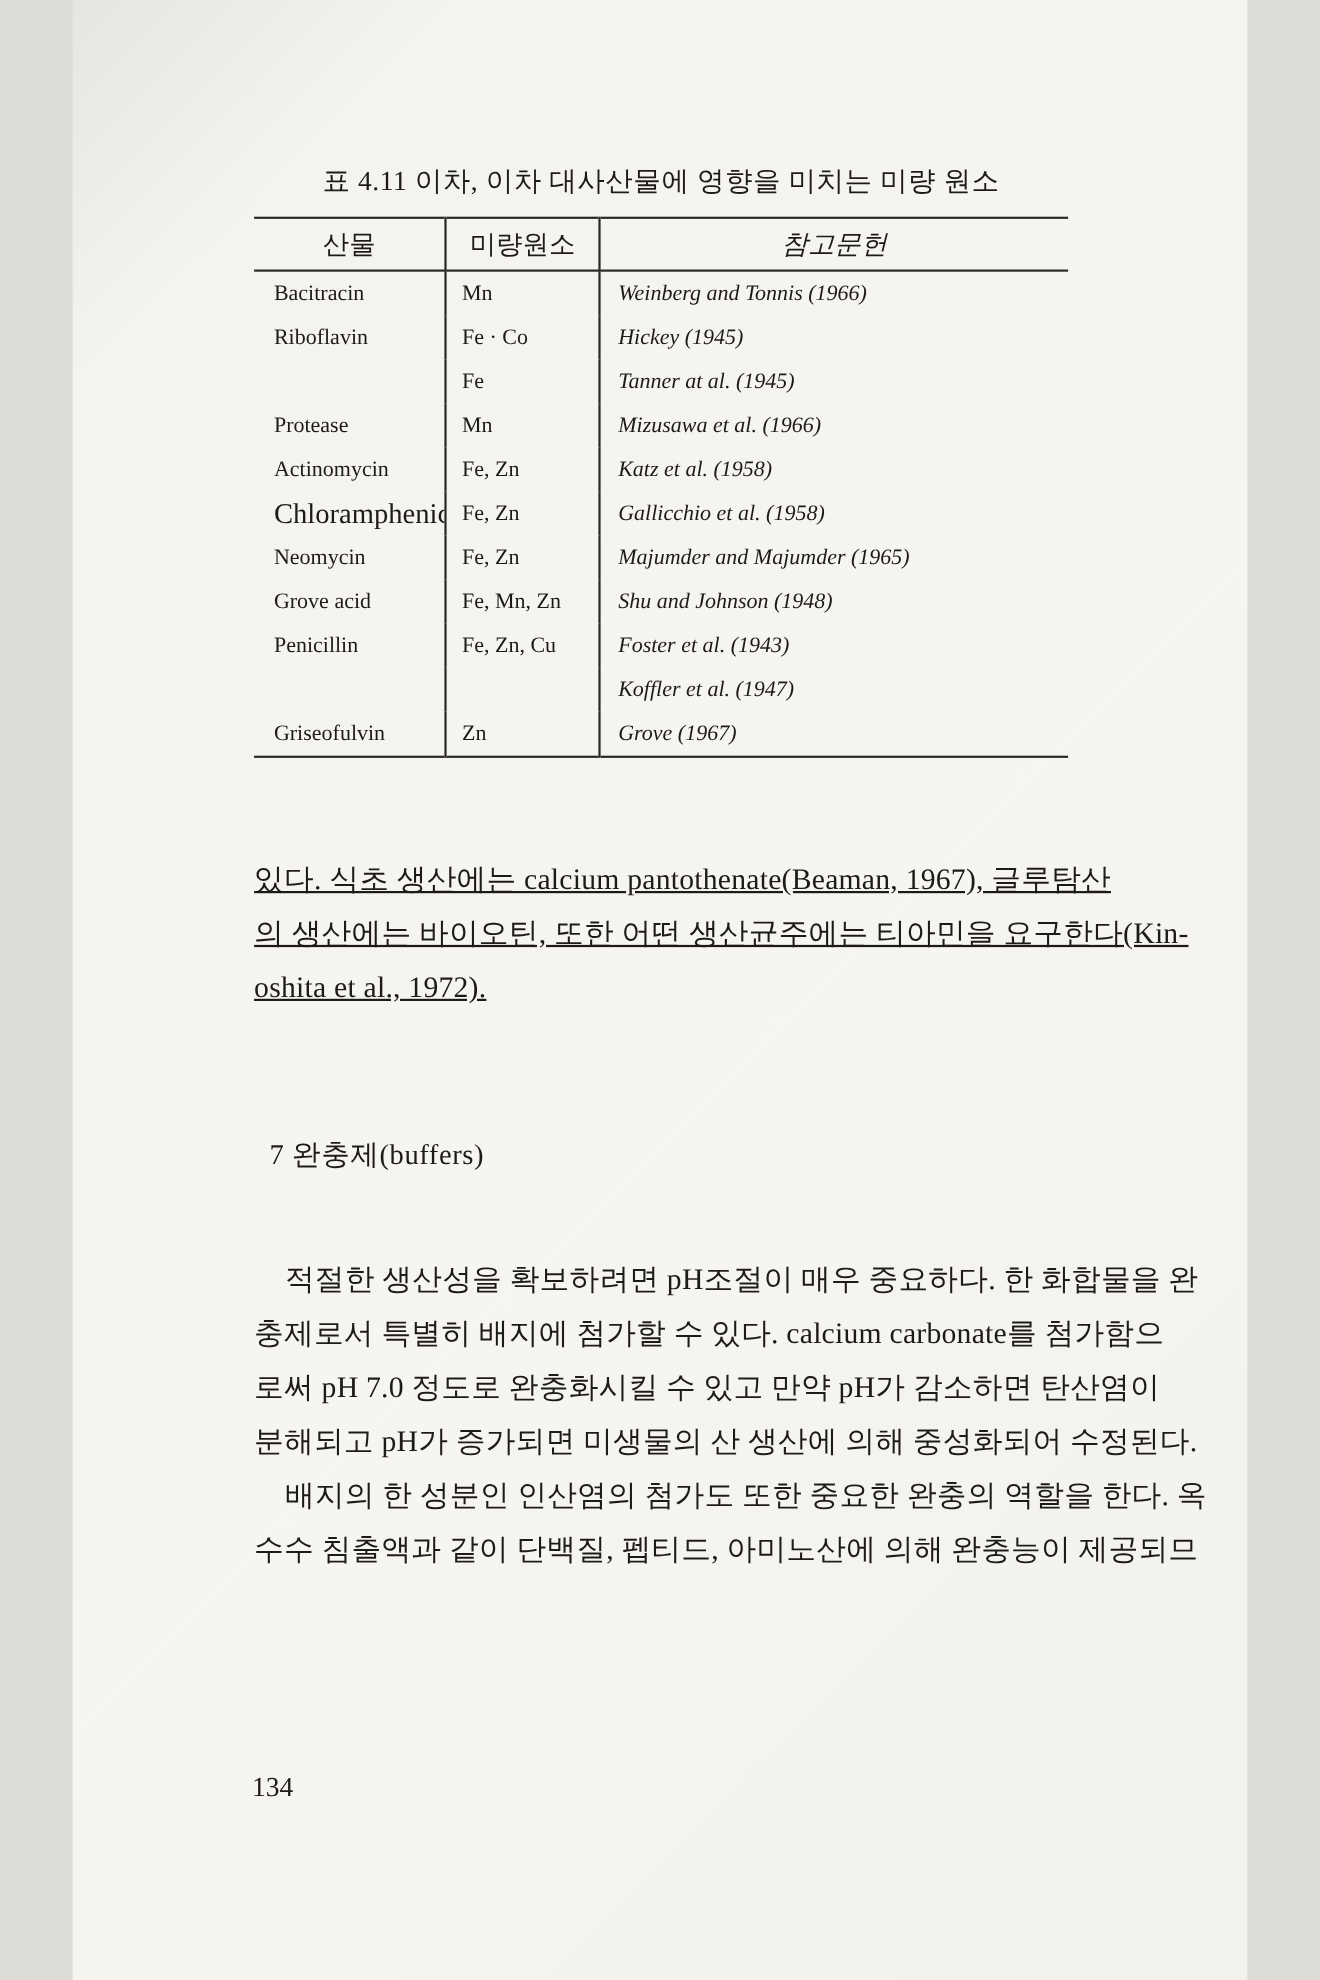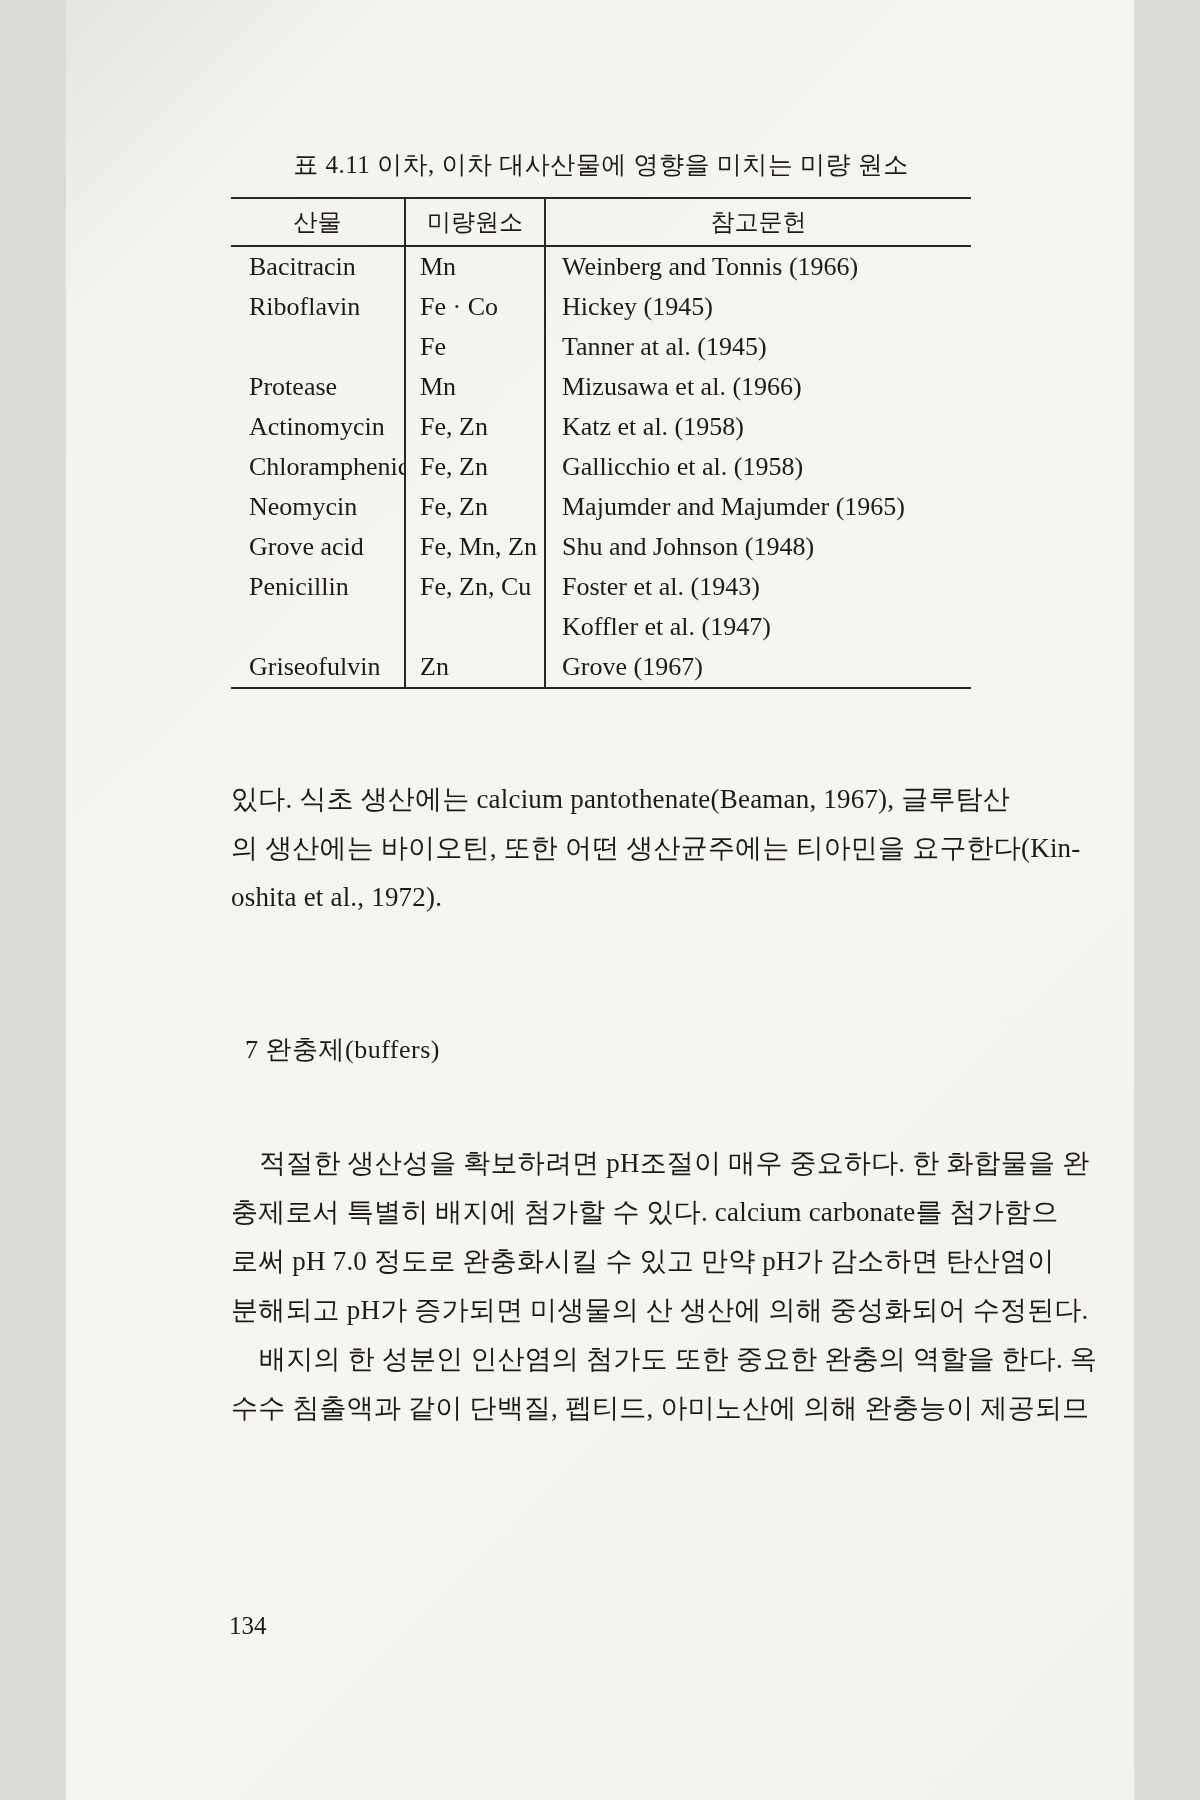--- a/index.html
+++ b/index.html
@@ -37,45 +37,45 @@
   table.trace-table thead th {
     border-bottom: 2px solid #2a2822;
     height: 46px;
     font-weight: normal;
     font-size: 24px;
     text-align: center;
     padding: 0;
   }
   table.trace-table td {
     height: 40px;
-    font-size: 26px;
+    font-size: 20px;
     padding-top: 0;
     padding-bottom: 0;
     vertical-align: middle;
     overflow: hidden;
     white-space: nowrap;
   }
   .c1 { width: 173px; padding-left: 18px; }
   .c2 { width: 138px; padding-left: 14px; }
-  .c3 { padding-left: 16px; }
+  .c3 { padding-left: 16px; font-style: italic; }
   th.c1, td.c1 { border-right: 2px solid #2a2822; }
   th.c2, td.c2 { border-right: 2px solid #2a2822; }
   th.c1 { padding-left: 0; }
   th.c2 { padding-left: 0; }
   
   tbody tr:nth-child(6) td.c1 { font-size: 26px; }
   .para {
     width: 876px;
     font-size: 27px;
     line-height: 49px;
     margin: 0;
     white-space: pre-line;
     letter-spacing: 0.2px;
   }
-  .para-continuation { margin-top: 86px; }
+  .para-continuation { margin-top: 86px; text-decoration: underline; }
   .section-heading {
     font-size: 26px;
     font-weight: normal;
     margin: 110px 0 0 14px;
     letter-spacing: 0.5px;
   }
   .para-buffers-1 { margin-top: 72px; text-indent: 28px; }
   .para-buffers-2 { margin-top: 0; text-indent: 28px; }
   .page-number {
     position: absolute;

